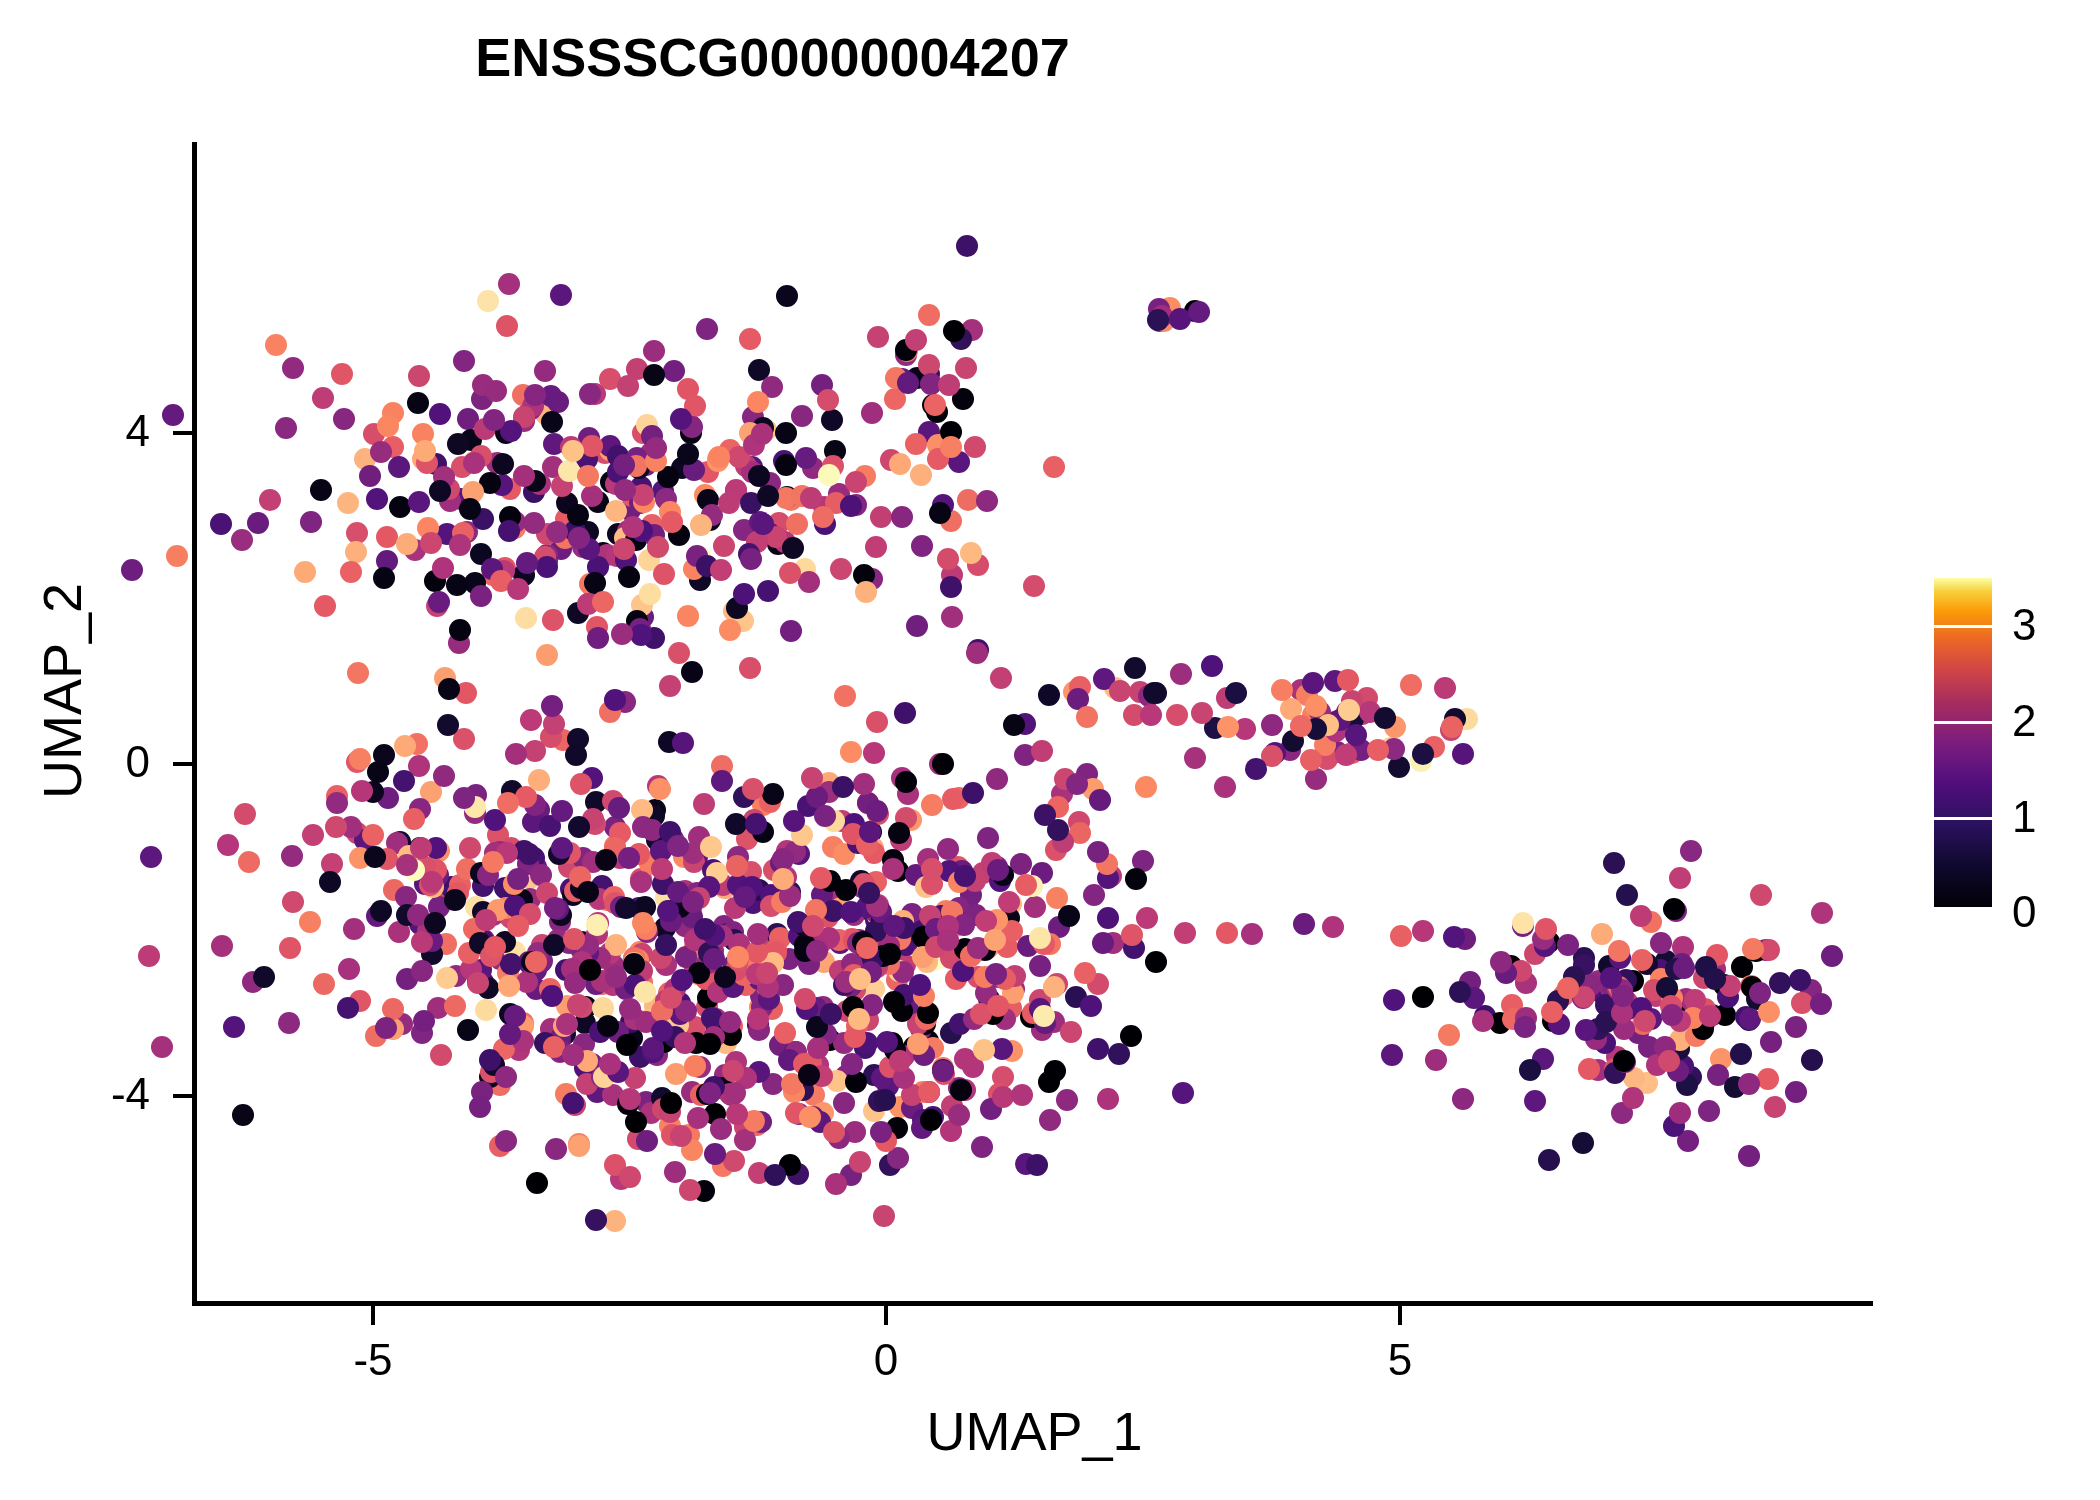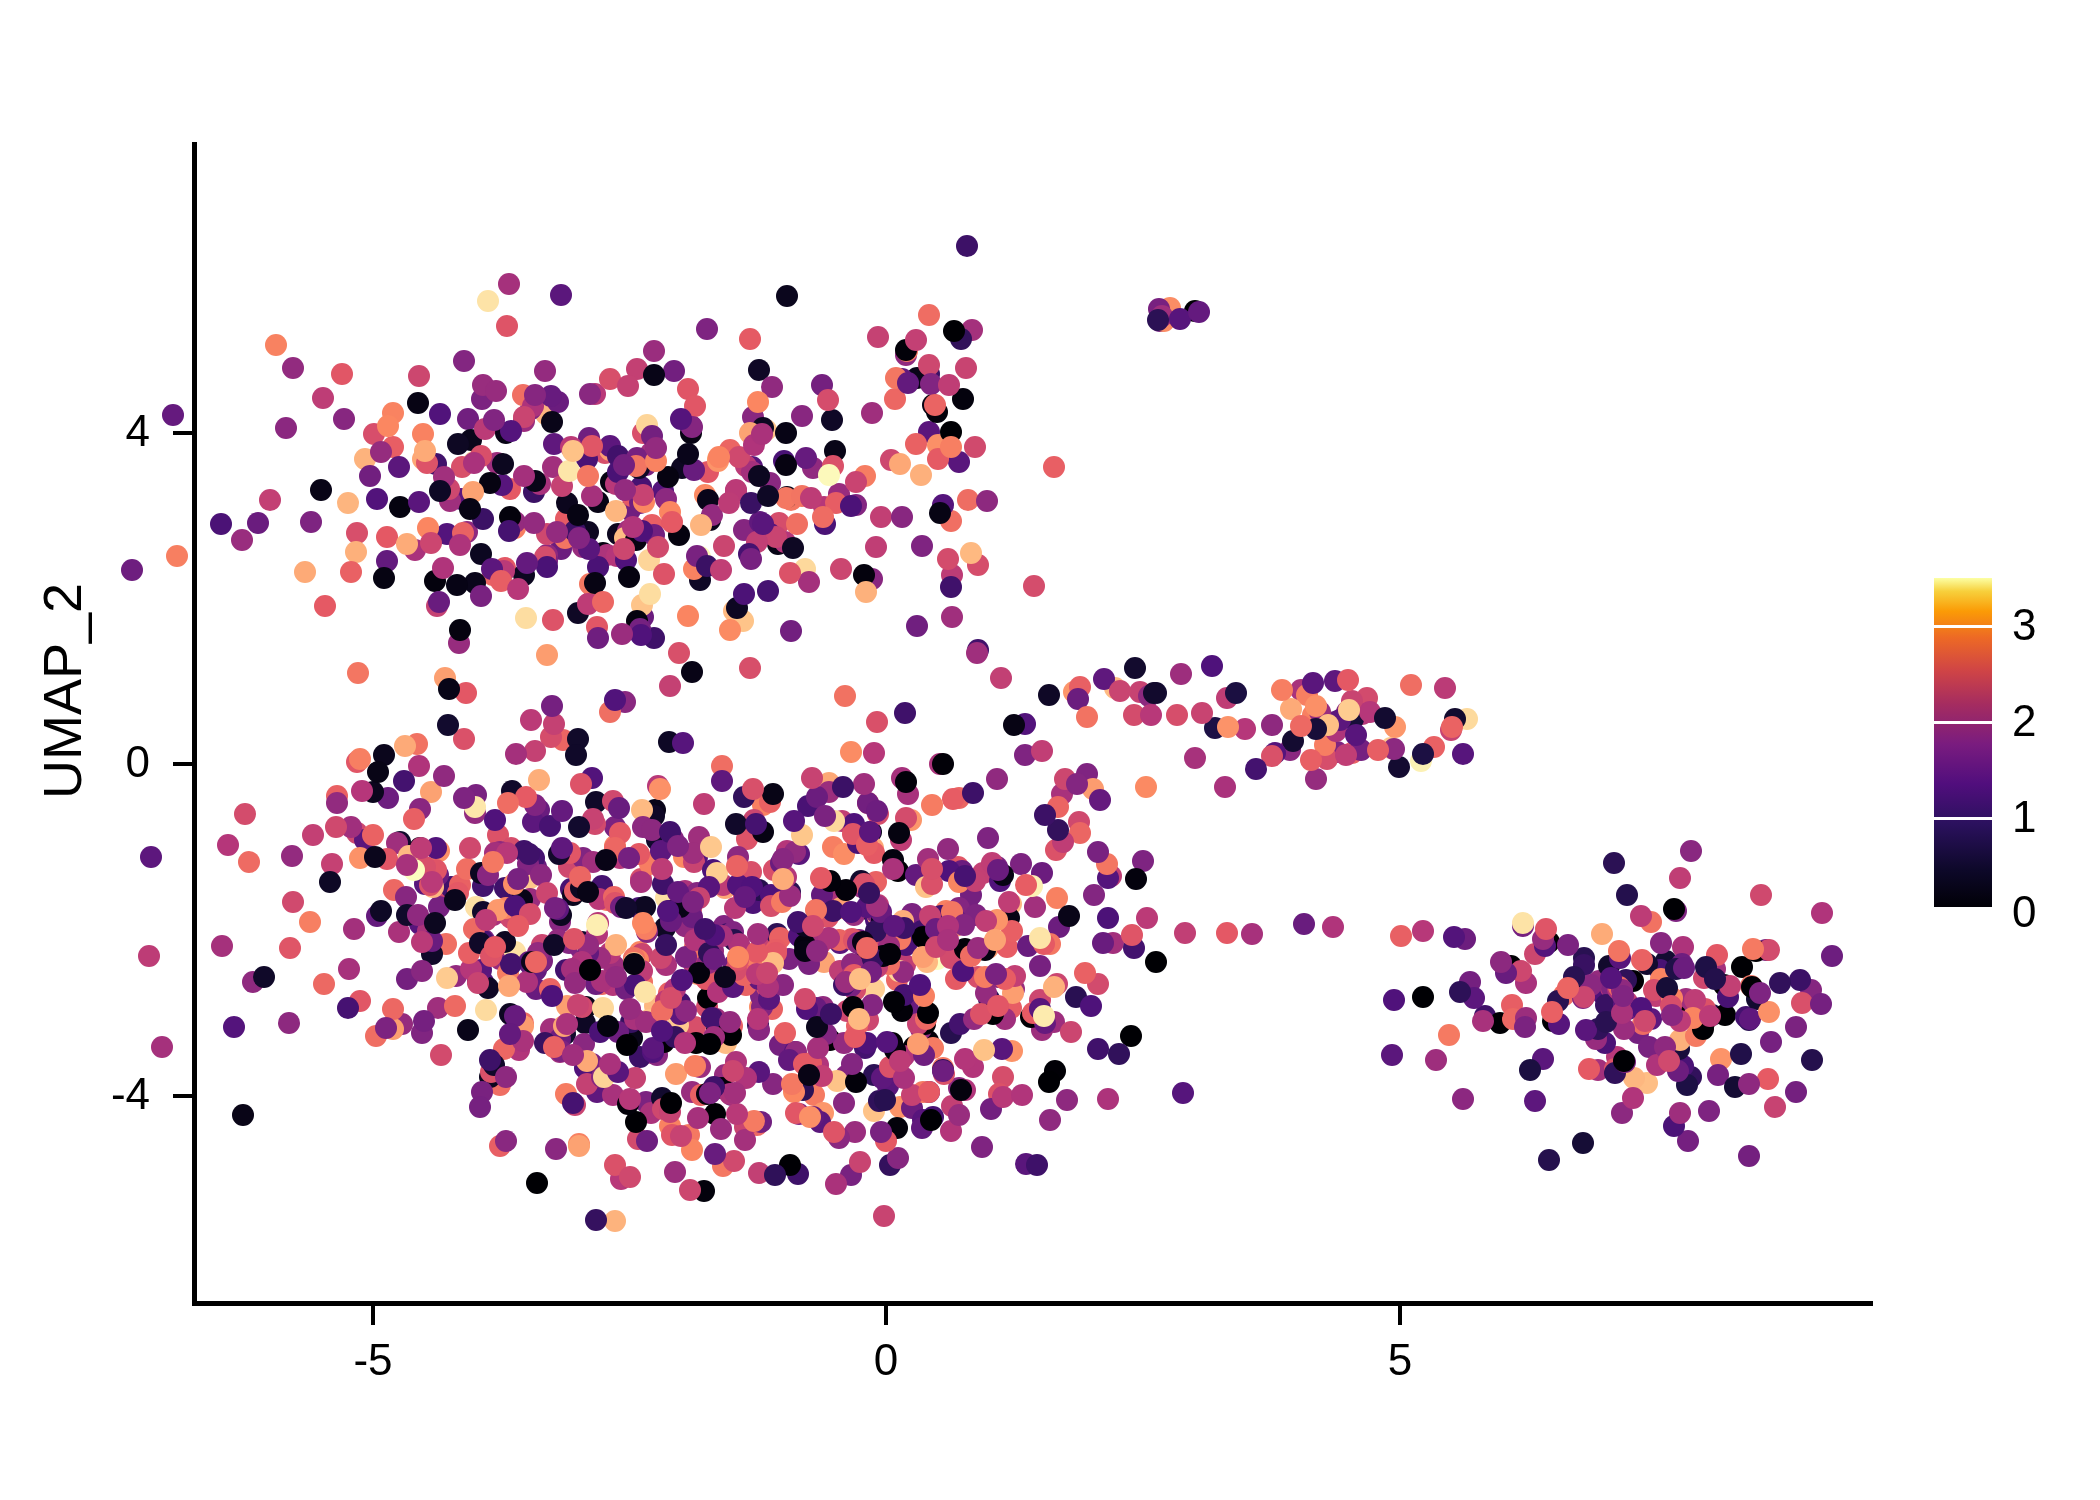--- a/index.html
+++ b/index.html
@@ -107,20 +107,21 @@
     font-size:44px;color:#000000;
     transform:translateY(-50%);
     white-space:nowrap;
   }
 </style>
 </head>
 <body>
 
 <div id="root">
 
+  <div id="plot-title">ENSSSCG00000004207</div>
 
   <div id="panel"></div>
 
   <div id="axis-y-line"></div>
   <div id="axis-x-line"></div>
 
   <div class="ytick" style="top:431px;"></div>
   <div class="ytick" style="top:762px;"></div>
   <div class="ytick" style="top:1094px;"></div>
   <div class="ylabel-txt" style="left:40px;width:110px;top:406px;">4</div>
@@ -128,20 +129,21 @@
   <div class="ylabel-txt" style="left:20px;width:130px;top:1069px;">-4</div>
 
   <div class="xtick" style="left:371px;"></div>
   <div class="xtick" style="left:884px;"></div>
   <div class="xtick" style="left:1398px;"></div>
   <div class="xlabel-txt" style="left:298px;width:150px;top:1335px;">-5</div>
   <div class="xlabel-txt" style="left:811px;width:150px;top:1335px;">0</div>
   <div class="xlabel-txt" style="left:1325px;width:150px;top:1335px;">5</div>
 
   <div id="axis-title-y">UMAP_2</div>
+  <div id="axis-title-x">UMAP_1</div>
 
   <div id="legend">
     <div id="colorbar"></div>
     <div class="cb-tickmark" style="top:47px;"></div>
     <div class="cb-tickmark" style="top:143px;"></div>
     <div class="cb-tickmark" style="top:239px;"></div>
     <div class="cb-tickmark" style="top:329px;"></div>
     <div class="cb-label" style="top:47px;">3</div>
     <div class="cb-label" style="top:143px;">2</div>
     <div class="cb-label" style="top:239px;">1</div>

